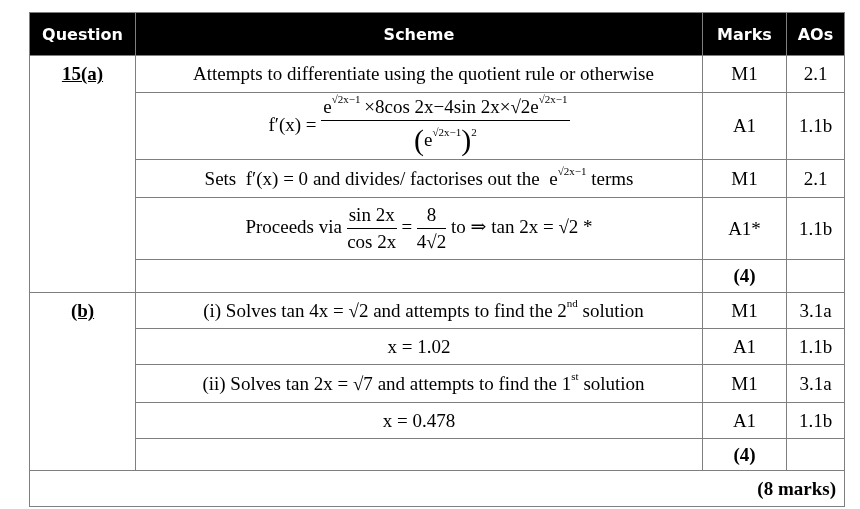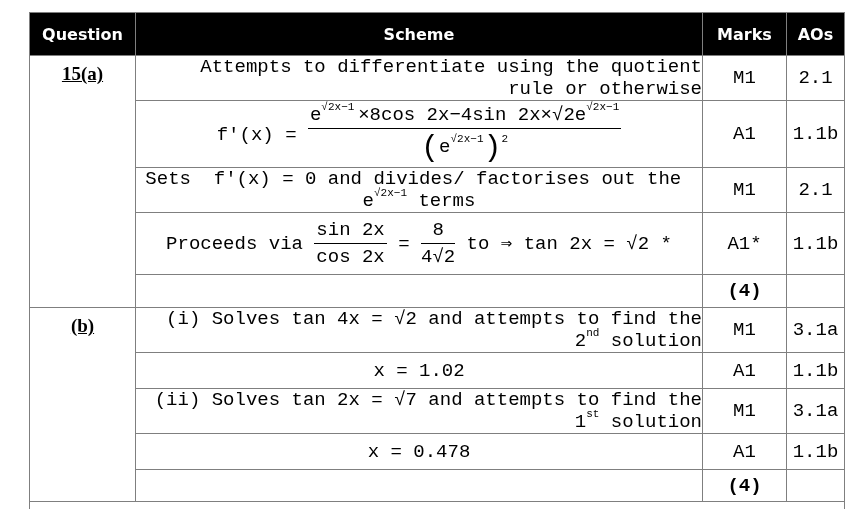--- a/index.html
+++ b/index.html
@@ -14,22 +14,22 @@
   table.ms td, table.ms th {
     border:1.5px solid #7f7f7f;
     padding:0; vertical-align:middle;
   }
   table.ms th {
     background:#000000; color:#ffffff;
     font-family:"DejaVu Sans", "Liberation Sans", sans-serif;
     font-weight:bold; font-size:16px; height:42px;
     text-align:center;
   }
-  .c { text-align:center;font-family:Liberation Mono, monospace; }
-  .l { text-align:right; padding-left:9px !important;font-family:Liberation Mono, monospace; }
+  .c { text-align:center; }
+  .l { text-align:center; padding-left:9px !important; }
   .b { font-weight:bold; }
   .q { font-weight:bold; text-align:center; vertical-align:top !important; padding-top:7px !important; font-size:19px;text-decoration:underline; }
   sup.s { font-size:11px; vertical-align:10px; line-height:0; }
   .frac { display:inline-block; vertical-align:middle; text-align:center; }
   .frac .num { display:block; border-bottom:1.3px solid #000; padding:0 2px 2px 2px; }
   .frac .den { display:block; padding-top:2px; }
   .bigp { font-size:30px; vertical-align:-4px; font-weight:lighter; }
   .marks-total { text-align:right; font-weight:bold; padding-right:8px !important; font-size:19px; }
 </style>
 </head>

